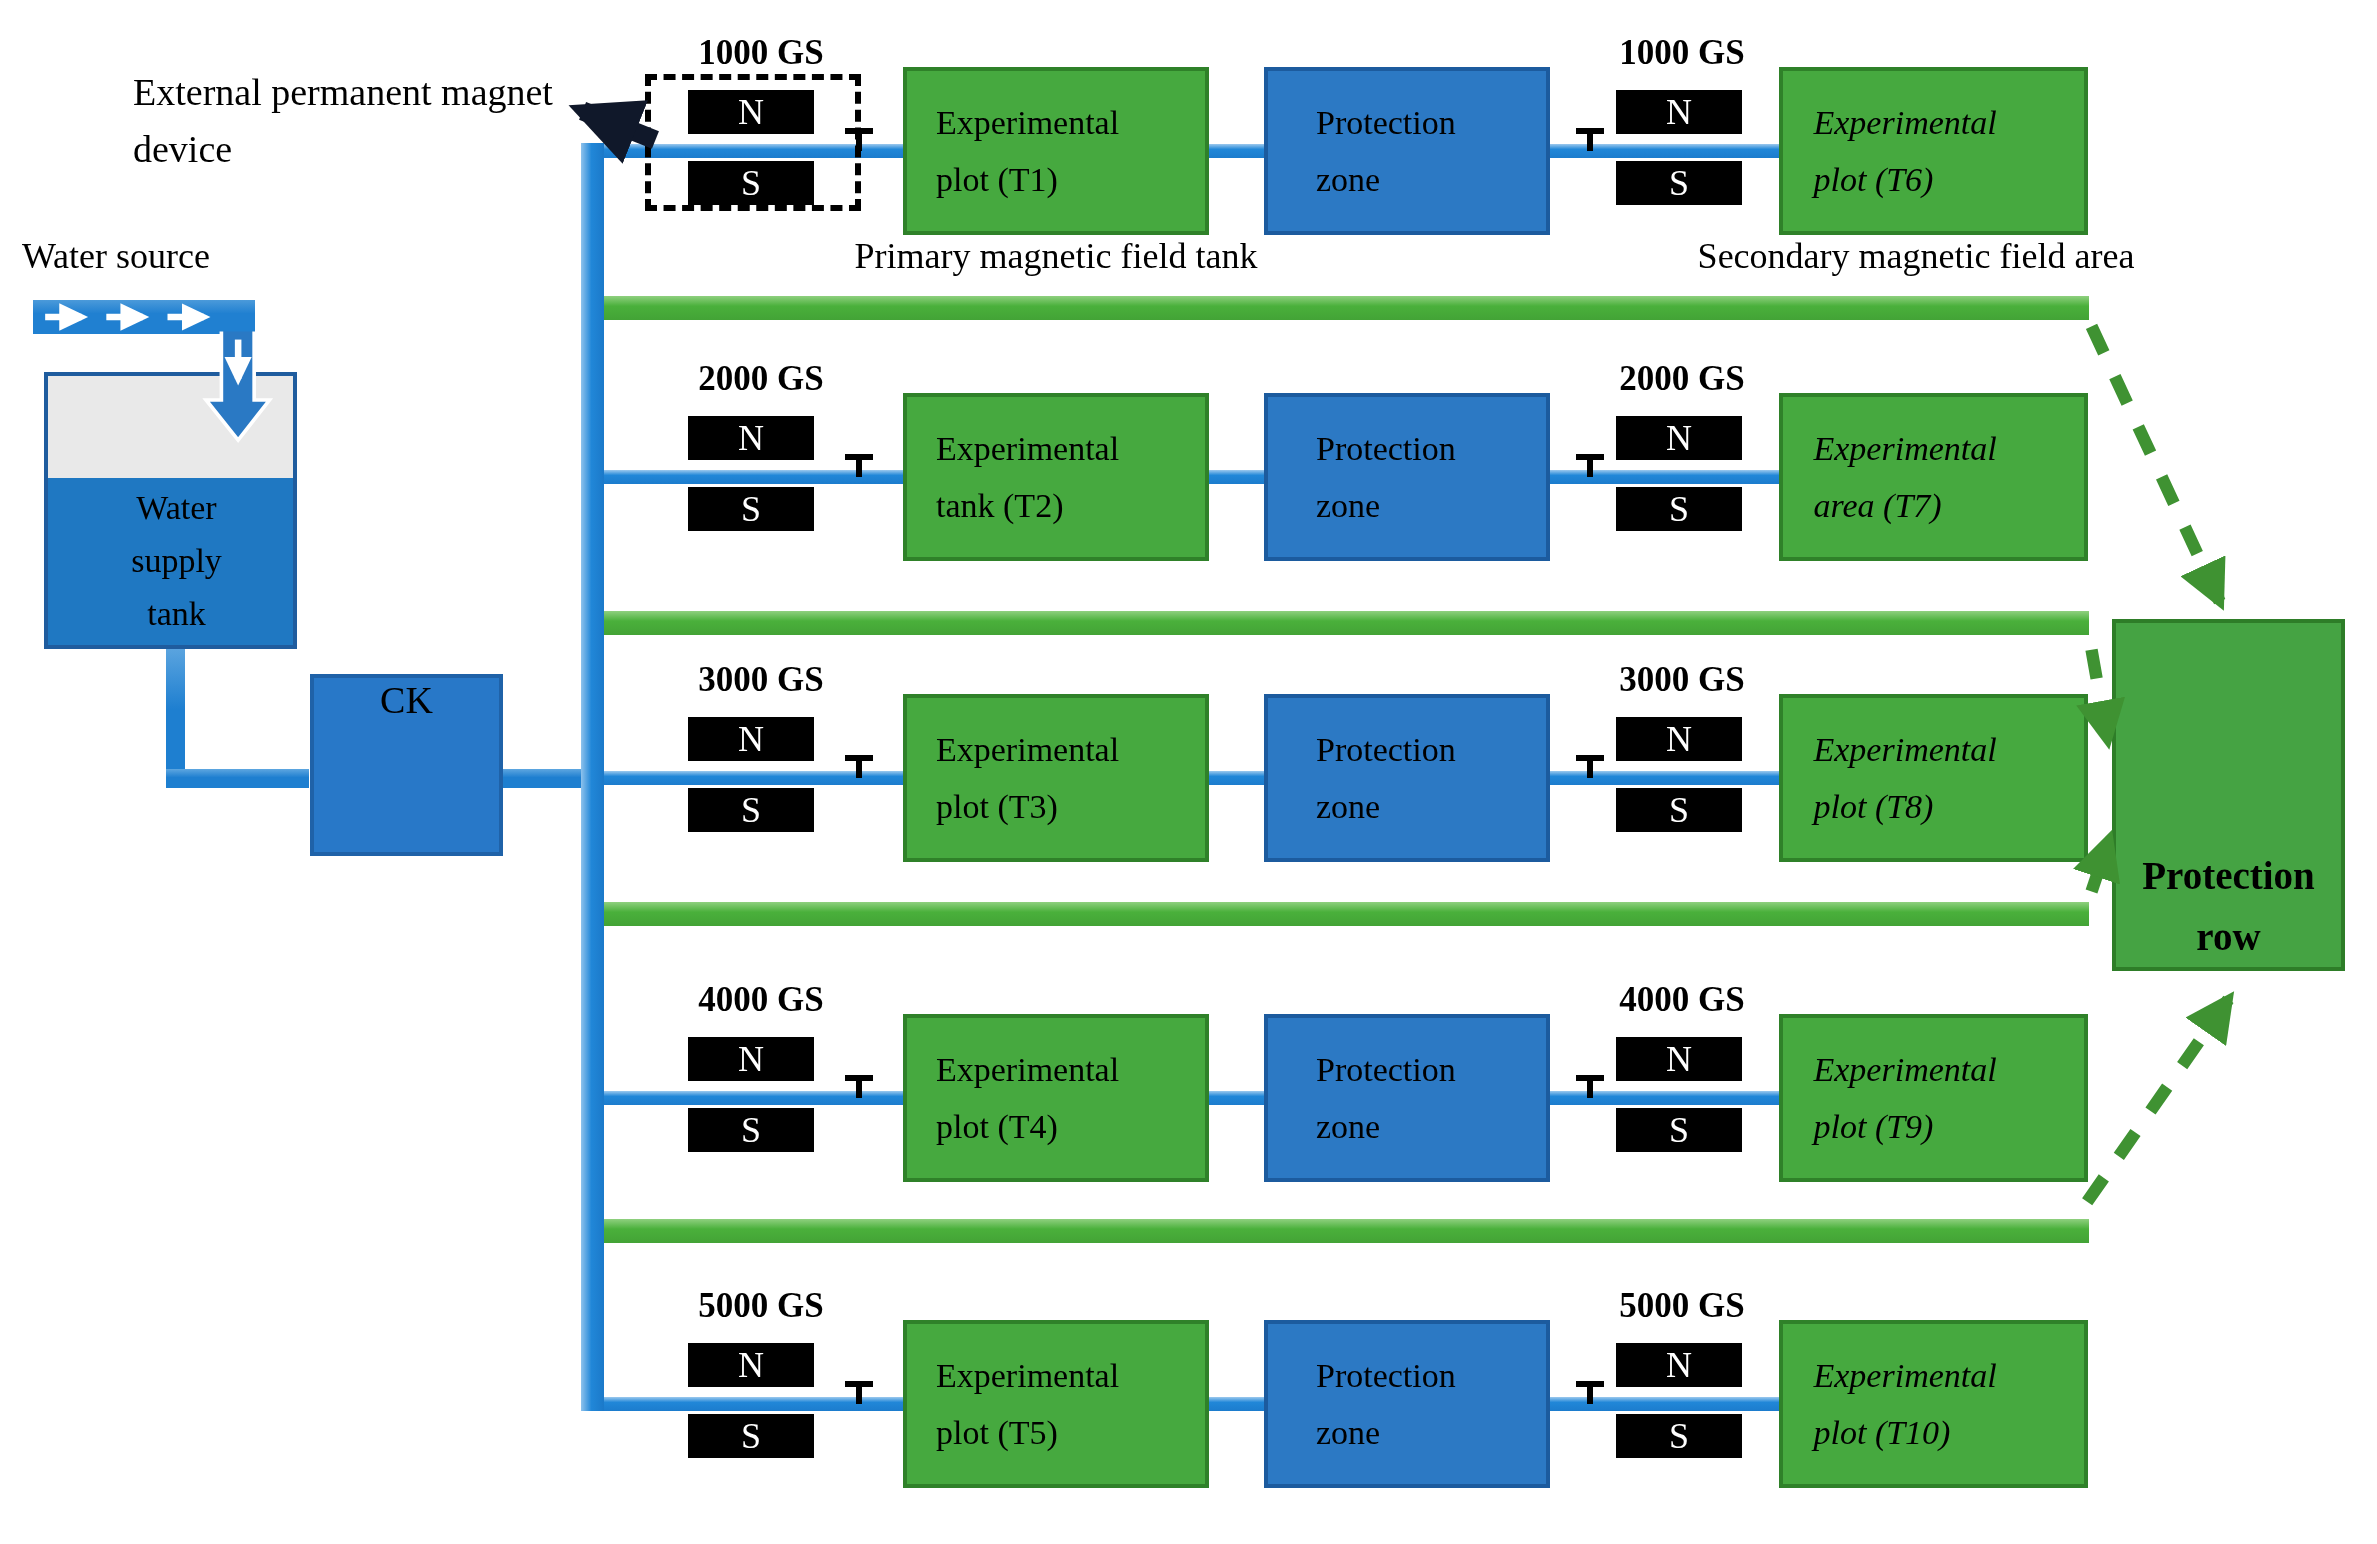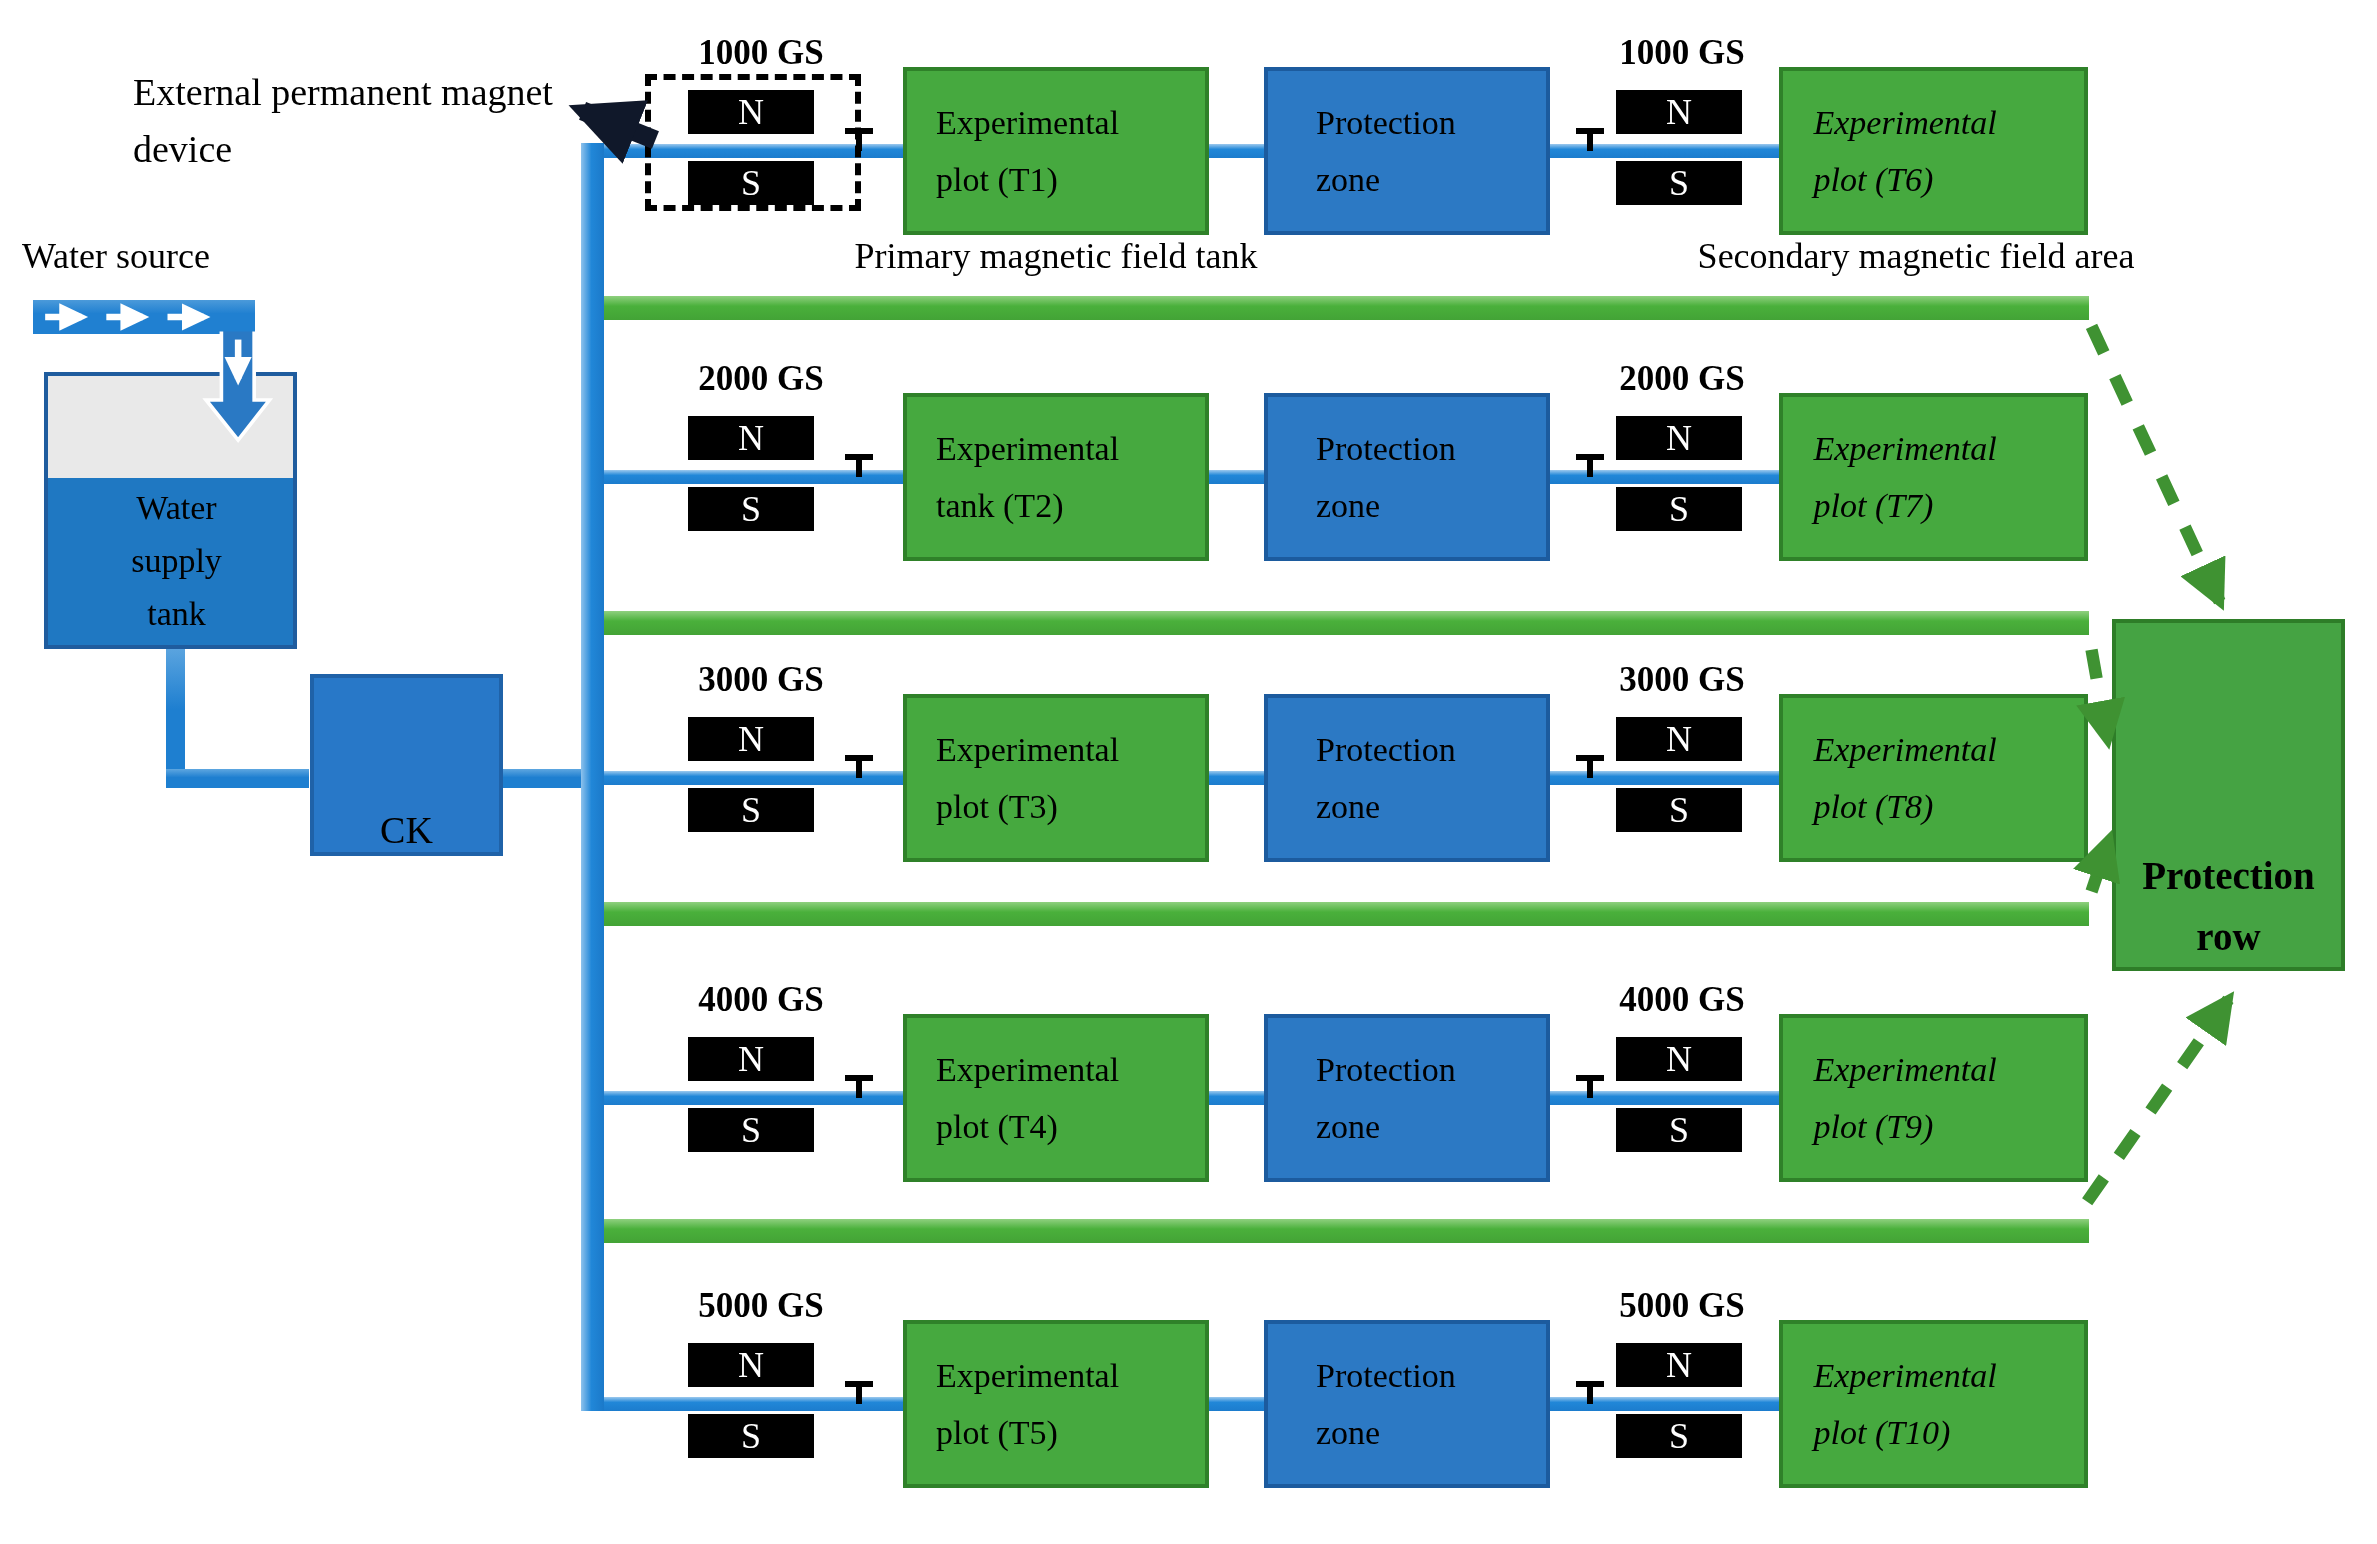--- a/index.html
+++ b/index.html
@@ -50,21 +50,21 @@
   .src-pipe{left:33px;top:300px;width:222px;height:34px;
         background:linear-gradient(180deg,#4b9ada 0%,#2080d1 40%);z-index:2;position:absolute;}
   .tank{position:absolute;left:44px;top:372px;width:253px;height:277px;z-index:4;
         border:4.4px solid #1f5c9e;box-sizing:border-box;background:#e9e9e9;}
   .tank .lvl-air{position:absolute;left:0;right:0;top:0;height:102px;background:#e9e9e9;}
   .tank .lvl-water{position:absolute;left:0;right:0;top:102px;bottom:0;background:#1f78c2;
         display:flex;align-items:center;justify-content:center;text-align:center;padding-left:12px;}
   .tank .lvl-water span{display:block;width:153px;font-size:34px;line-height:1.55;}
   .ck{position:absolute;left:310px;top:674px;width:193px;height:182px;z-index:4;
         background:#2878c8;border:4.4px solid #1f62a8;box-sizing:border-box;
-        display:flex;align-items:flex-end;justify-content:center;font-size:38px;}
+        display:flex;align-items:flex-start;justify-content:center;font-size:38px;}
   
   .prow{position:absolute;left:2112px;top:619px;width:233px;height:352px;z-index:4;
         background:#45a343;border:4.4px solid #2e7d28;box-sizing:border-box;
         display:flex;align-items:flex-end;justify-content:center;text-align:center;
         font-size:39px;font-weight:700;line-height:1.55;}
   .prow span{display:block;width:219px;}
   .arealabel{position:absolute;top:235px;width:656px;text-align:center;font-size:36px;z-index:4;}
   .area-primary{left:728px;}
   .area-secondary{left:1588px;}
   svg.overlay{position:absolute;left:0;top:0;z-index:6;pointer-events:none;}
@@ -146,21 +146,21 @@
     <span>Protection zone</span>
     </div>
   <div class="valve valve-right">
       <i class="vb"></i>
       <i class="vs"></i>
     </div>
   <div class="gs gs-right">2000 GS</div>
   <div class="mag mag-right mag-n">N</div>
   <div class="mag mag-right mag-s">S</div>
   <div class="box plot plot-right">
-    <span>Experimental plot (T7)</span>
+    <span>Experimental area (T7)</span>
     </div>
 </div>
 
 <div class="row" style="top:778px">
   <div class="pipe-h" style="left:581px;width:1198px;"></div>
   <div class="gs gs-left">3000 GS</div>
   <div class="mag mag-left mag-n">N</div>
   <div class="mag mag-left mag-s">S</div>
   <div class="valve valve-left">
       <i class="vb"></i>

